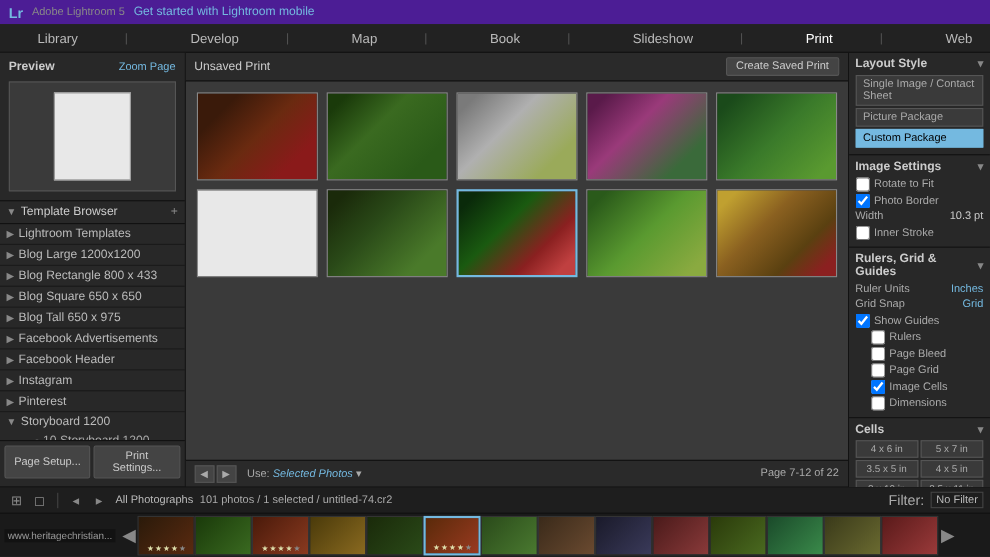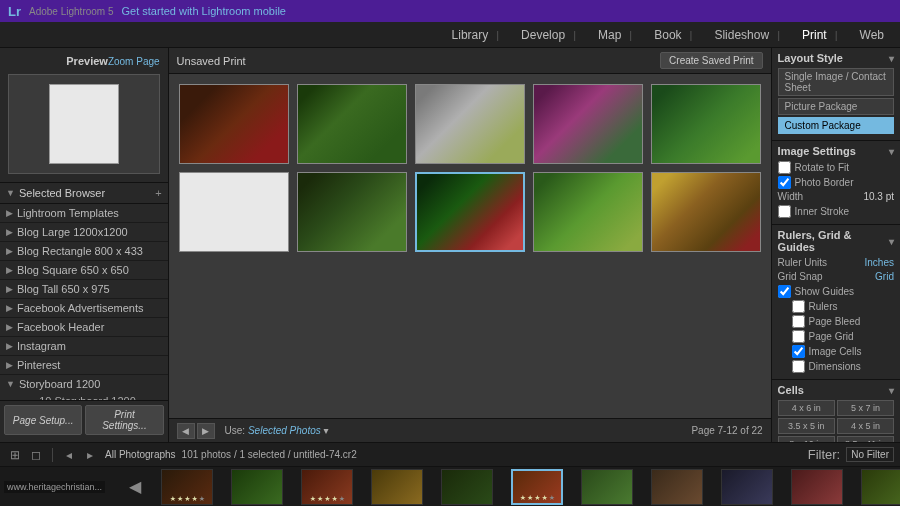--- a/index.html
+++ b/index.html
@@ -3,31 +3,31 @@
   <meta charset="utf-8">
   <style>
     * { box-sizing: border-box; margin: 0; padding: 0; }
     body { background: #2a2a2a; color: #ccc; font-family: Arial, sans-serif; font-size: 11px; width: 900px; height: 506px; overflow: hidden; }
 
     
     #top-bar { background: #4c1d95; height: 22px; display: flex; align-items: center; padding: 0 8px; }
     #lr-logo { color: #74b9e0; font-weight: bold; font-size: 13px; margin-right: 8px; }
 
     
-    #nav-bar { background: #222; height: 26px; display: flex; align-items: center; justify-content: flex-end; padding: 0 12px; border-bottom: 1px solid #111; }
+    #nav-bar { background: #222; height: 26px; display: flex; align-items: center; justify-content: space-between; padding: 0 12px; border-bottom: 1px solid #111; }
     .nav-item { color: #bbb; font-size: 12px; margin-left: 18px; cursor: pointer; padding: 2px 4px; }
     .nav-item.active { color: #fff; }
 
     
     #main { display: flex; height: calc(506px - 22px - 26px - 24px - 40px); }
 
     
     #left-panel { width: 215px; background: #282828; border-right: 1px solid #111; display: flex; flex-direction: column; }
     #preview-section { padding: 4px; border-bottom: 1px solid #111; }
-    #preview-header { display: flex; justify-content: flex-end; align-items: center; padding: 3px 4px; }
+    #preview-header { display: flex; justify-content: space-between; align-items: center; padding: 3px 4px; }
     #preview-title { color: #ccc; font-size: 11px; font-weight: bold; }
     #zoom-page-link { color: #74b9e0; font-size: 10px; cursor: pointer; }
     #preview-box { background: #3a3a3a; height: 100px; margin: 4px; border: 1px solid #555; display: flex; align-items: center; justify-content: center; }
     #preview-inner { background: #e8e8e8; width: 70px; height: 80px; border: 1px solid #999; }
 
     #template-browser { flex: 1; overflow-y: auto; }
     #template-browser-header { display: flex; align-items: center; padding: 4px 6px; border-bottom: 1px solid #111; cursor: pointer; }
     .template-group { border-bottom: 1px solid #1a1a1a; }
     .template-group-header { display: flex; align-items: center; padding: 3px 6px; cursor: pointer; color: #bbb; font-size: 11px; }
     .arrow { margin-right: 4px; font-size: 9px; color: #888; }
@@ -59,34 +59,34 @@
     .right-label { color: #aaa; font-size: 10px; flex: 1; }
     .right-value { color: #ccc; font-size: 10px; width: 45px; text-align: right; }
     .checkbox-row { display: flex; align-items: center; margin-bottom: 2px; }
     .checkbox-row input { margin-right: 4px; }
     .checkbox-label { color: #aaa; font-size: 10px; }
     .sub-checkbox { margin-left: 14px; }
     .slider-track { flex: 1; height: 3px; background: #555; margin: 0 6px; border-radius: 2px; position: relative; }
     .slider-fill { height: 100%; background: #888; border-radius: 2px; }
     .cells-grid { display: grid; grid-template-columns: 1fr 1fr; gap: 2px; margin-top: 4px; }
     .cell-btn { background: #3a3a3a; border: 1px solid #555; color: #aaa; padding: 2px 3px; font-size: 9px; cursor: pointer; text-align: center; }
-    .action-btn { background: #444; border: 1px solid #555; color: #ccc; padding: 3px 6px; font-size: 10px; cursor: pointer; display: block; width: 100%; text-align: center; margin-bottom: 3px; border-radius: 2px; font-style: italic; }
+    .action-btn { background: #444; border: 1px solid #555; color: #ccc; padding: 3px 6px; font-size: 10px; cursor: pointer; display: block; width: 100%; text-align: center; margin-bottom: 3px; border-radius: 2px; }
 
     
     #bottom-toolbar { background: #1e1e1e; height: 24px; display: flex; align-items: center; padding: 0 6px; border-top: 1px solid #111; }
     .toolbar-icons { display: flex; align-items: center; gap: 3px; }
     .toolbar-icon { color: #888; font-size: 12px; cursor: pointer; width: 18px; text-align: center; }
     .separator { width: 1px; height: 14px; background: #444; margin: 0 4px; }
     #collection-label { color: #bbb; font-size: 10px; margin-left: 6px; }
     #photo-count { color: #aaa; font-size: 10px; margin-left: 6px; }
     #filter-label { color: #aaa; font-size: 13px; margin-left: auto; }
     #filter-value { color: #bbb; font-size: 10px; margin-left: 6px; border: 1px solid #444; padding: 1px 4px; }
 
     
-    #filmstrip { background: #1a1a1a; height: 40px; display: flex; align-items: center; padding: 0 4px; gap: 18px; overflow: hidden; border-top: 1px solid #111; }
+    #filmstrip { background: #1a1a1a; height: 40px; display: flex; align-items: center; padding: 0 4px; gap: 0; overflow: hidden; border-top: 1px solid #111; }
     .film-thumb { width: 52px; height: 36px; flex-shrink: 0; border: 1px solid #333; overflow: hidden; position: relative; }
     .film-thumb.selected { border: 2px solid #74b9e0; }
     .film-rating { position: absolute; bottom: 1px; left: 50%; transform: translateX(-50%); display: flex; gap: 1px; }
     .star { color: #888; font-size: 7px; }
     .star.filled { color: #dda; }
     .film-arrow { color: #888; font-size: 16px; cursor: pointer; padding: 0 2px; }
     #website-label { position: absolute; bottom: 42px; left: 4px; color: #fff; font-size: 9px; opacity: 0.7; background: rgba(0,0,0,0.4); padding: 1px 3px; }
   </style>
 </head>
 <body>
@@ -122,21 +122,21 @@
         <span id="zoom-page-link">Zoom Page</span>
       </div>
       <div id="preview-box">
         <div id="preview-inner"></div>
       </div>
     </div>
 
     <div id="template-browser">
       <div id="template-browser-header">
         <span style="color:#888;margin-right:4px;font-size:9px;">▼</span>
-        <span>Selected Browser</span>
+        <span>Template Browser</span>
         <span style="margin-left:auto;color:#888;font-size:11px;cursor:pointer;">+</span>
       </div>
 
       <div class="template-group">
         <div class="template-group-header">
           <span class="arrow">▶</span>
             <span>Lightroom Templates</span>
         </div>
       </div>
       <div class="template-group">

